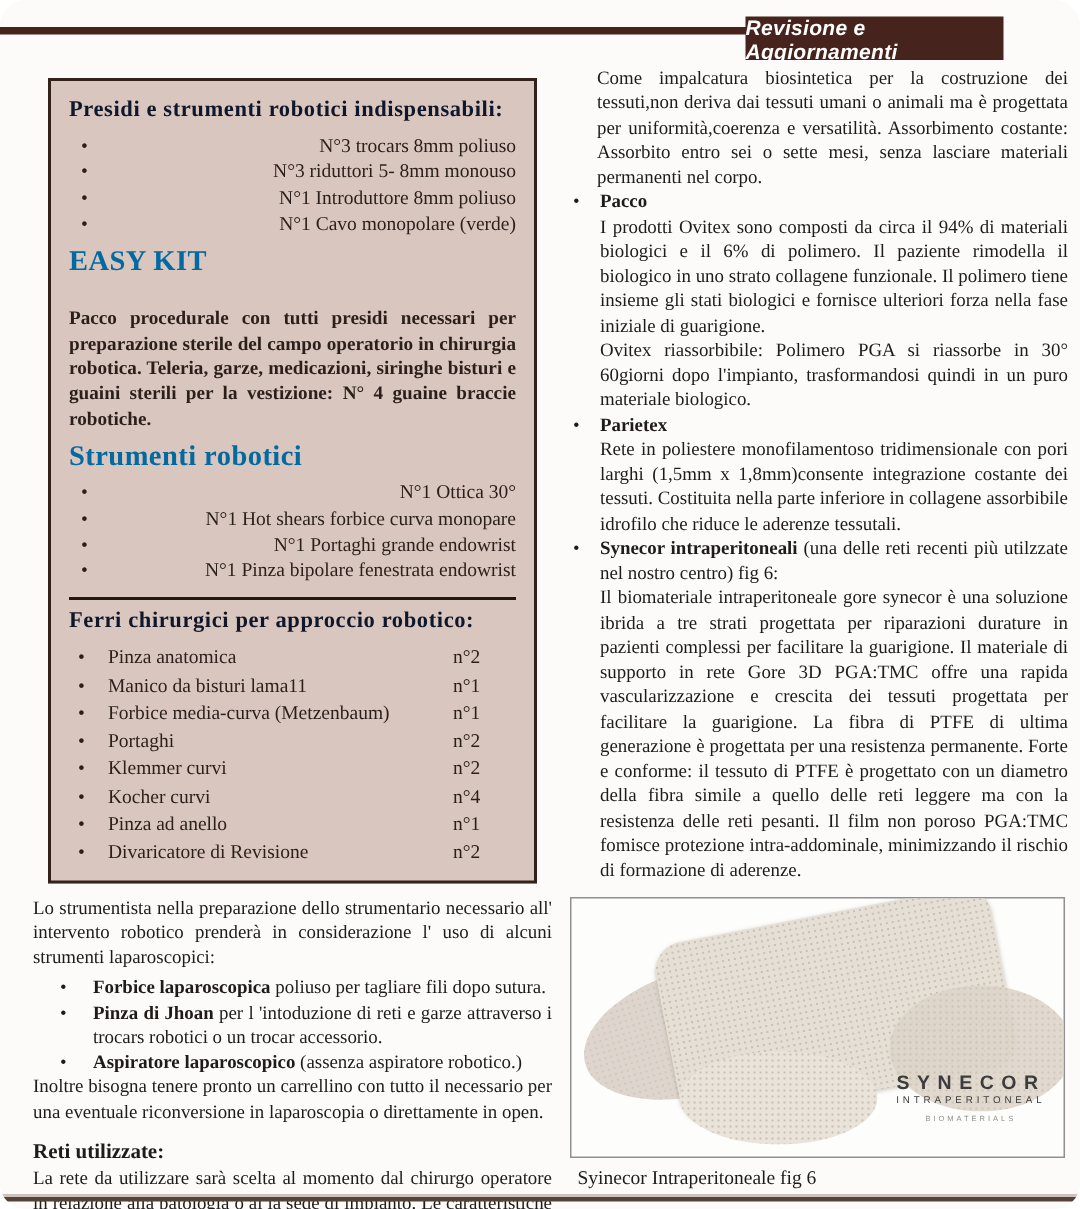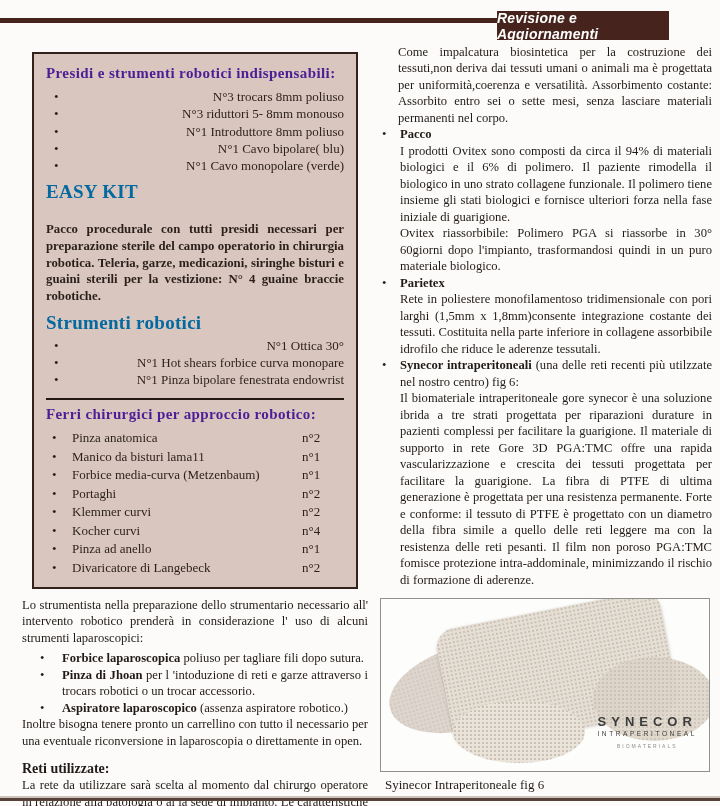--- a/index.html
+++ b/index.html
@@ -1,19 +1,20 @@
 <!DOCTYPE html>
 <html><head>
 <meta charset="utf-8">
 <style>
   html,body{margin:0;padding:0;}
   .page{
     position:relative; width:720px; height:806px; overflow:hidden;
     background:#fcfbf9; color:#201b18;
     font-family:"Liberation Serif","DejaVu Serif",serif;
+    border-radius:17px;
   }
   
   .top-rule{position:absolute;top:18px;left:0;width:502px;height:5px;background:#46241d;}
   .banner{
     position:absolute;top:11px;left:497px;width:172px;height:29px;background:#46241d;
     color:#fff;font-family:"Liberation Sans","DejaVu Sans",sans-serif;
     font-weight:bold;font-style:italic;font-size:14px;
     display:flex;align-items:center;justify-content:center;letter-spacing:.2px;
   }
   
@@ -21,21 +22,21 @@
   .col-right{position:absolute;left:380px;top:44px;width:332px;}
   p{margin:0;}
   .just{text-align:justify;}
   .body-text{font-size:12.6px;line-height:1.31;}
   b.lead{font-weight:bold;}
   
   .info-box{
     margin-left:20px;margin-right:12px;background:#d9c6be;border:2px solid #33211b;
     padding:9px 12px 10px 12px;color:#2a1f1a;
   }
-  .box-title{color:#4c1d95;font-weight:bold;font-size:15px;letter-spacing:.4px;margin:2px 0 6px 0;}
+  .box-title{color:#0f172a;font-weight:bold;font-size:15px;letter-spacing:.4px;margin:2px 0 6px 0;}
   .sub-title{color:#0369a1;font-weight:bold;font-size:19px;margin:7px 0 3px 0;letter-spacing:.3px;}
   ul.blist{list-style:none;margin:2px 0;padding:0;}
   ul.blist li{
     position:relative;padding-left:32px;font-size:13px;line-height:1.33;color:#2a1f1a;text-align:right;
   }
   ul.blist li::before{content:"•";position:absolute;left:8px;top:0;color:#2a1f1a;}
   .easy-text{font-size:12.8px;line-height:1.3;text-align:justify;margin:18px 0 2px 0;font-weight:bold;}
   .divider{border:none;border-top:2px solid #241812;margin:10px 0 6px 0;}
   ul.qlist{list-style:none;margin:4px 0 0 0;padding:0;}
   ul.qlist li{position:relative;padding-left:26px;font-size:13px;line-height:1.42;display:flex;}
@@ -57,21 +58,21 @@
   .figure-box{
     position:relative;margin-top:10px;width:328px;height:172px;background:#fdfdfc;
     border:1px solid #909090;overflow:hidden;
   }
   .mesh{position:absolute;background-image:radial-gradient(#c9bfb2 0.7px, transparent 0.8px);background-size:4px 4px;}
   .mesh-rect{left:62px;top:10px;width:228px;height:122px;border-radius:20px;background-color:#e6dfd5;transform:rotate(-11deg);box-shadow:0 1px 3px rgba(120,110,95,.35);}
   .mesh-oval1{left:6px;top:46px;width:162px;height:84px;border-radius:50%;background-color:#d9cfc6;opacity:.85;transform:rotate(-16deg);}
   .mesh-oval2{left:72px;top:102px;width:132px;height:62px;border-radius:50%;background-color:#e9e3da;}
   .mesh-oval3{left:212px;top:58px;width:122px;height:84px;border-radius:50%;background-color:#ded5ca;opacity:.9;}
   .brand{position:absolute;right:12px;bottom:22px;text-align:center;font-family:"Liberation Sans","DejaVu Sans",sans-serif;color:#3c3c3c;}
-  .brand-l1{font-size:13px;font-weight:600;letter-spacing:4.5px;}
+  .brand-l1{font-size:13px;font-weight:600;letter-spacing:4.5px;text-align:right;}
   .brand-l2{font-size:6.5px;letter-spacing:2.6px;margin-top:1px;}
   .brand-l3{font-size:5px;letter-spacing:2px;color:#8d8d8d;margin-top:6px;}
   .caption{font-size:13px;margin-top:5px;margin-left:5px;}
   
   .bottom-rule-light{position:absolute;left:0;width:720px;top:796px;height:2px;background:#cfc2ba;}
   .bottom-rule-dark{position:absolute;left:0;width:720px;top:798px;height:3px;background:#55423a;}
 </style>
 </head>
 <body>
 
@@ -83,29 +84,29 @@
   </div>
 
   <div class="col-left">
 
     <div class="info-box">
       <div class="box-title">Presidi e strumenti robotici indispensabili:</div>
       <ul class="blist">
         <li>N°3 trocars  8mm poliuso</li>
         <li>N°3 riduttori 5- 8mm monouso</li>
         <li>N°1 Introduttore 8mm poliuso</li>
-        <li>N°1 Cavo bipolare( blu)</li>
         <li>N°1 Cavo monopolare (verde)</li>
       </ul>
       <div class="sub-title">EASY  KIT</div>
       <p class="easy-text">Pacco procedurale con tutti presidi necessari per preparazione sterile del campo operatorio in chirurgia robotica. Teleria, garze, medicazioni, siringhe bisturi e guaini sterili  per la vestizione: N° 4 guaine  braccie robotiche.</p>
       <div class="sub-title">Strumenti robotici</div>
       <ul class="blist">
         <li>N°1  Ottica 30°</li>
         <li>N°1 Hot shears forbice curva monopare</li>
+        <li>N°1 Portaghi grande endowrist</li>
         <li>N°1 Pinza bipolare fenestrata endowrist</li>
       </ul>
       <hr class="divider">
       <div class="box-title">Ferri chirurgici per approccio robotico:</div>
       <ul class="qlist">
         <li>
             <span class="iname">Pinza anatomica</span>
             <span class="iqty">n°2</span>
           </li>
         <li>
@@ -126,21 +127,21 @@
           </li>
         <li>
             <span class="iname">Kocher curvi</span>
             <span class="iqty">n°4</span>
           </li>
         <li>
             <span class="iname">Pinza ad anello</span>
             <span class="iqty">n°1</span>
           </li>
         <li>
-            <span class="iname">Divaricatore di Langebeck</span>
+            <span class="iname">Divaricatore di Revisione</span>
             <span class="iqty">n°2</span>
           </li>
       </ul>
     </div>
 
     <div class="lpad">
       <p class="body-text just" style="margin-top:8px;">Lo strumentista nella preparazione dello strumentario necessario all' intervento robotico prenderà in considerazione l' uso di  alcuni strumenti laparoscopici:</p>
       <ul class="tlist">
         <li><b class="lead">Forbice laparoscopica</b><span> poliuso per tagliare fili dopo sutura.</span></li>
         <li><b class="lead">Pinza di Jhoan</b><span>  per l 'intoduzione di reti e garze attraverso i trocars robotici o  un trocar accessorio.</span></li>

